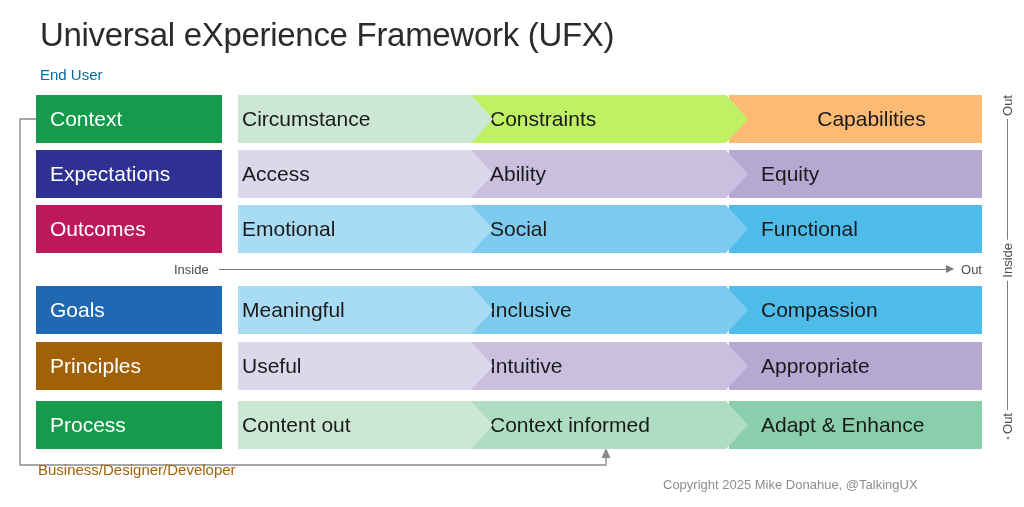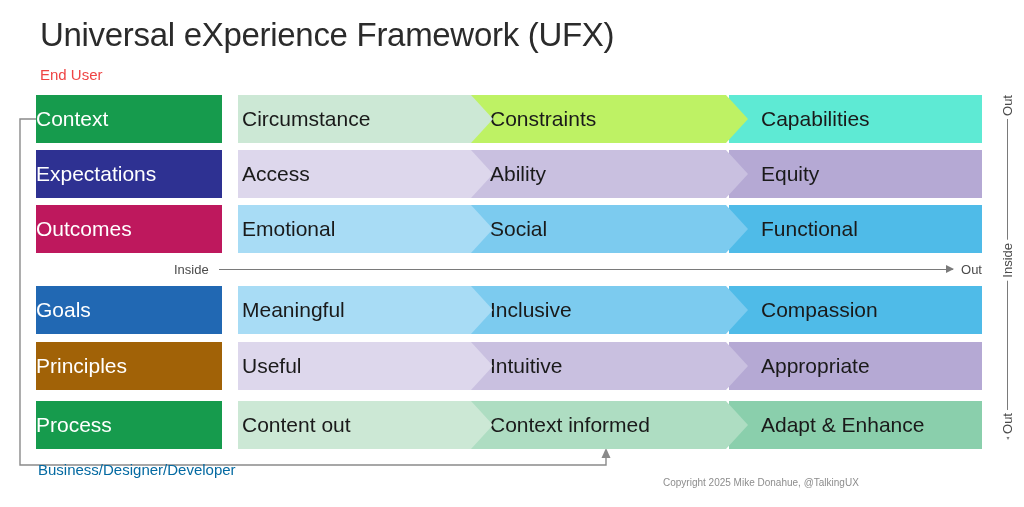--- a/index.html
+++ b/index.html
@@ -12,31 +12,32 @@
   #stage { position: relative; width: 1024px; height: 507px; background: #fff; }
 
   
   .title {
     position: absolute; left: 40px; top: 16px;
     font-size: 33px; font-weight: 400; color: #2b2b2b;
     letter-spacing: -0.3px; white-space: nowrap;
   }
   .endlabel {
     position: absolute; left: 40px; top: 66px;
-    font-size: 15px; color: #ef4444; white-space: nowrap;
+    font-size: 15px; color: #0369a1; white-space: nowrap;
   }
 
   
   .row {
     position: absolute; left: 36px; width: 946px; height: 48px;
     display: flex; align-items: stretch;
   }
   .rowlabel {
     width: 186px; flex: 0 0 186px;
     display: flex; align-items: center;
+    padding-left: 14px;
     color: #ffffff; font-size: 21px; white-space: nowrap;
   }
   .segs { position: relative; flex: 1 1 auto; height: 100%; }
   .seg {
     position: absolute; top: 0; height: 100%;
     display: flex; align-items: center;
     color: #1a1a1a; font-size: 21px; white-space: nowrap;
   }
   .seg span { position: relative; z-index: 2; }
   .seg.s1 { left: 16px;      width: 255px; padding-left: 4px; z-index: 3; }
@@ -94,25 +95,25 @@
   .vlabel.top    { top: 0px; }
   .vlabel.middle { top: 148px; }
   .vlabel.bottom { top: 318px; }
 
   
   .bracket { position: absolute; left: 0; top: 0; width: 1024px; height: 507px; pointer-events: none; }
 
   
   .bizlabel {
     position: absolute; left: 38px; top: 461px;
-    font-size: 15px; color: #0369a1; white-space: nowrap;
+    font-size: 15px; color: #a16207; white-space: nowrap;
   }
   .copyright {
     position: absolute; left: 663px; top: 477px;
-    font-size: 10px; color: #8d8d8d; white-space: nowrap;
+    font-size: 13px; color: #8d8d8d; white-space: nowrap;
   }
 </style>
 </head>
 <body>
 
 <div id="stage">
 
   <div class="title">Universal eXperience Framework (UFX)</div>
   <div class="endlabel">End User</div>
 
@@ -124,21 +125,21 @@
 
   <div class="row" style="top:95px">
     <div class="rowlabel" style="background: rgb(22, 155, 77);">Context</div>
     <div class="segs">
       <div class="seg s1" style="background: rgb(204, 232, 213);">
           <span>Circumstance</span>
         </div>
       <div class="seg s2" style="background: #bef264;">
           <span>Constraints</span>
         </div>
-      <div class="seg s3" style="background: #5eead4;">
+      <div class="seg s3" style="background: #fdba74; justify-content: center;">
           <span>Capabilities</span>
         </div>
     </div>
   </div>
 
   <div class="row" style="top:150px">
     <div class="rowlabel" style="background: rgb(46, 49, 146);">Expectations</div>
     <div class="segs">
       <div class="seg s1" style="background: rgb(221, 215, 236);">
           <span>Access</span>

